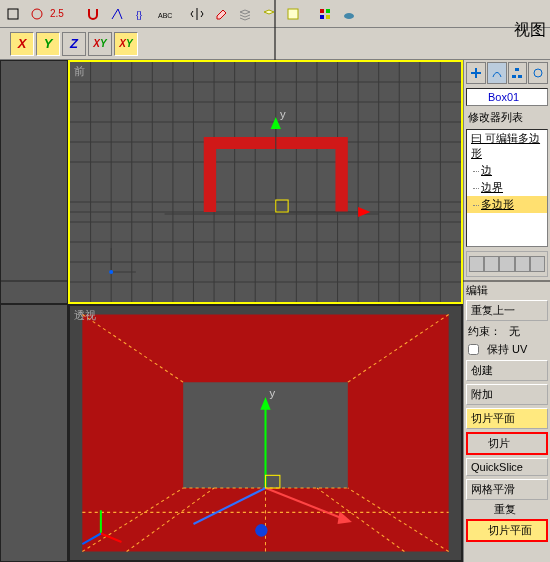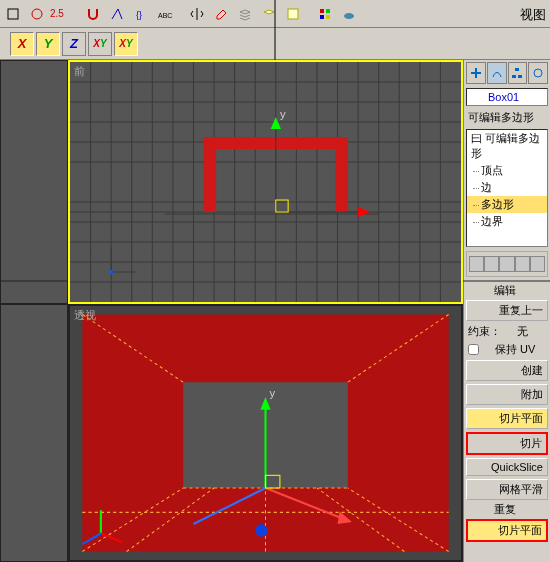--- a/index.html
+++ b/index.html
@@ -26,32 +26,32 @@
   .vp-label { position: absolute; top: 2px; left: 4px; color: #aaa; font-size: 11px; z-index: 2; }
   .vp-grid { position: absolute; inset: 0; }
   .vp-grid line { stroke: #3a3a3a; stroke-width: 1; }
   .vp-grid line.axis { stroke: #222; stroke-width: 1.2; }
   .sidepanel { width: 87px; background: #d4d0c8; border-left: 1px solid #808080; display: flex; flex-direction: column; }
   .tabrow { height: 26px; display: flex; gap: 1px; padding: 2px; }
   .tab { width: 20px; height: 22px; background: #d4d0c8; border: 1px solid #808080; display: flex; align-items: center; justify-content: center; cursor: pointer; }
   .objname { border: 1px inset #808080; background: #fff; color: #0000cc; padding: 2px 21px; margin: 2px; font-size: 11px; }
   .modlabel { padding: 2px 4px; font-size: 11px; }
   .modlist { border: 1px inset #808080; background: #fff; margin: 2px; height: 118px; overflow: hidden; font-size: 11px; }
-  .modlist .li { padding: 1px 2px 1px 14px; position: relative; }
+  .modlist .li { padding: 1px 2px 1px 14px; position: relative; text-decoration: underline; }
   .modlist .li.root { padding-left: 4px; }
   .modlist .li.sel { background: #ffe070; }
   .modlist .li::before { content: ""; position: absolute; left: 6px; top: 50%; width: 6px; border-top: 1px dotted #888; }
   .modlist .li.root::before { display: none; }
   .modbtns { height: 26px; border: 1px solid #aaa; margin: 2px; display: flex; align-items: center; justify-content: space-around; padding: 2px; }
   .modbtns .mb { width: 16px; height: 16px; background: #c8c8c8; border: 1px solid #888; }
   .rollup { margin-top: 4px; display: flex; flex-direction: column; gap: 1px; padding: 0 2px; }
-  .rlabel { font-size: 11px; text-align: center; padding-right: 4px; }
-  .rbutton { border: 1px outset #fff; background: #d4d0c8; padding: 2px 4px; font-size: 11px; text-align: right; cursor: pointer; margin: 1px 0; }
+  .rlabel { font-size: 11px; text-align: left; padding-right: 4px; }
+  .rbutton { border: 1px outset #fff; background: #d4d0c8; padding: 2px 4px; font-size: 11px; text-align: left; cursor: pointer; margin: 1px 0; }
   .rbutton.hl { border: 2px solid #ff0000; padding-left: 20px; }
-  .chk { display: flex; align-items: center; gap: 16px; padding: 1px 2px; }
+  .chk { display: flex; align-items: center; gap: 8px; padding: 1px 2px; }
   .chk input { width: 11px; height: 11px; }
 </style>
 </head>
 <body>
 
 <div class="app">
 
   <div class="toolbar1">
     <div class="tbtn">
         <svg width="14" height="14">
@@ -117,21 +117,21 @@
           <rect x="8" y="2" width="4" height="4" fill="#0c0"></rect>
           <rect x="2" y="8" width="4" height="4" fill="#00c"></rect>
           <rect x="8" y="8" width="4" height="4" fill="#cc0"></rect>
         </svg>
       </div>
     <div class="tbtn">
         <svg width="14" height="14">
           <ellipse cx="7" cy="9" rx="5" ry="3" fill="#48a"></ellipse>
         </svg>
       </div>
-    <span style="position:absolute;right:4px;top:6px;font-size:13px">视图</span>
+    <span style="position:absolute;right:4px;top:20px;font-size:16px">视图</span>
   </div>
 
   <div class="toolbar2">
     <div class="sep"></div>
     <div class="axis-btn active red">X</div>
     <div class="axis-btn active green">Y</div>
     <div class="axis-btn blue">Z</div>
     <div class="axis-btn small">
         <span style="color:#c00">X</span>
         <span style="color:#090">Y</span>
@@ -269,27 +269,26 @@
               <rect x="7" y="8" width="4" height="3" fill="#06c"></rect>
             </svg>
           </div>
         <div class="tab">
             <svg width="12" height="12">
               <circle cx="6" cy="6" r="4" fill="none" stroke="#06c"></circle>
             </svg>
           </div>
       </div>
       <div class="objname">Box01</div>
-      <div class="modlabel">可编辑多边形</div>
+      <div class="modlabel">修改器列表</div>
       <div class="modlist">
         <div class="li root">曰 可编辑多边形</div>
-        <div class="li">顶点</div>
         <div class="li">边</div>
+        <div class="li">边界</div>
         <div class="li sel">多边形</div>
-        <div class="li">边界</div>
       </div>
       <div class="modbtns">
         <div class="mb"></div>
         <div class="mb"></div>
         <div class="mb"></div>
         <div class="mb"></div>
         <div class="mb"></div>
       </div>
 
       <div class="rollup">

